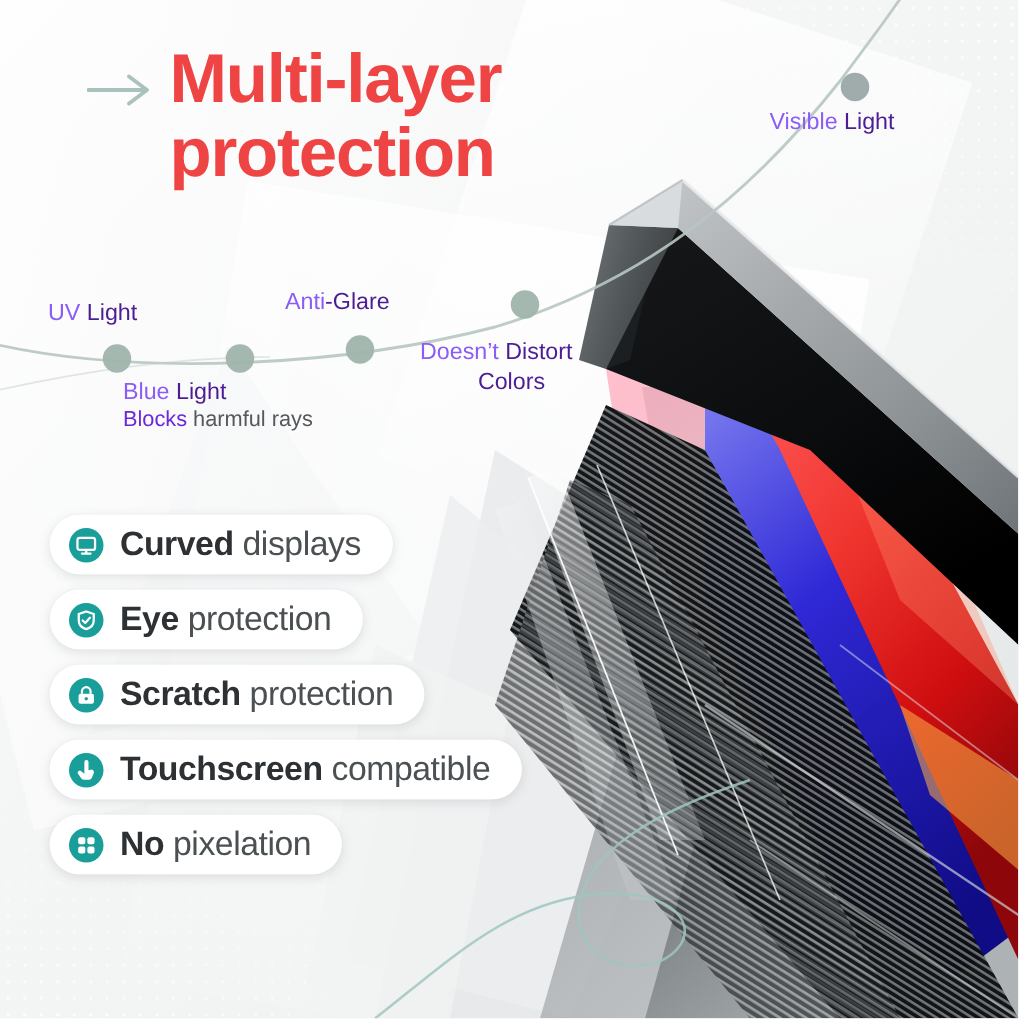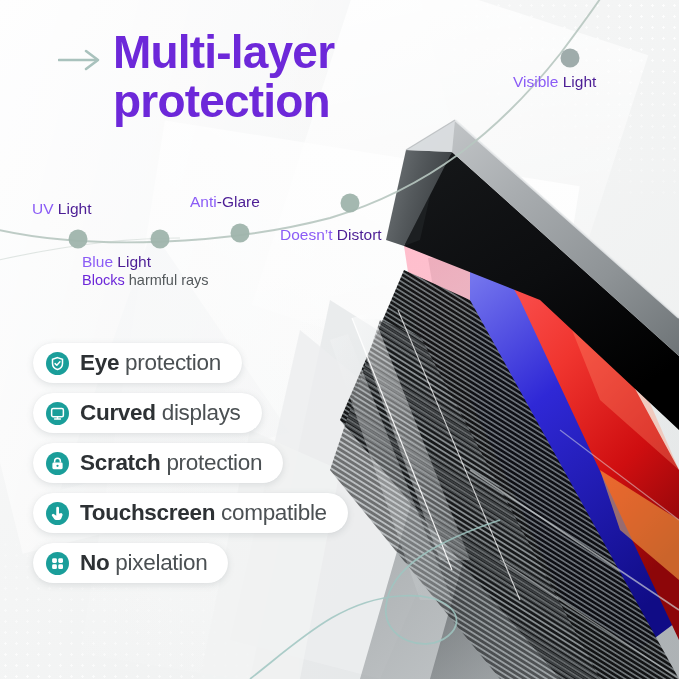--- a/index.html
+++ b/index.html
@@ -92,21 +92,21 @@
   
   .heading {
     position: absolute;
     left: 113px;
     top: 28px;
     width: 330px;
     font-size: 46px;
     line-height: 1.07;
     font-weight: bold;
     letter-spacing: -0.8px;
-    color: #6d28d9;
+    color: #ef4444;
   }
   .arrow-mark {
     position: absolute;
     left: 58px;
     top: 48px;
     width: 46px;
     height: 24px;
   }
 
   
@@ -335,50 +335,53 @@
     </div>
     <div class="sub-line">
       <b>Blocks</b><span> harmful rays</span>
     </div>
   </div>
 
   <div class="callout" id="callout-doesnt">
     <div>
       <b>Doesn’t</b><span class="lt"> Distort</span>
     </div>
+    <div style="text-align:center; padding-right:28px;">
+      <span class="lt">Colors</span>
+    </div>
   </div>
 
   <div class="callout" id="callout-visible">
     <b>Visible</b><span class="lt"> Light</span>
   </div>
 
   <div class="pill-list">
-
-    <div class="pill">
-      <span class="pill-ic">
-        <svg width="15" height="15" viewBox="0 0 24 24">
-          <path d="M12 2.6 L20 5.4 V12 c0 5.2-3.5 8.2-8 9.5 -4.5-1.3-8-4.3-8-9.5 V5.4 Z" fill="none" stroke="#ffffff" stroke-width="2.4"></path>
-          <path d="M8.2 12.2 l2.7 2.7 5-5.6" fill="none" stroke="#ffffff" stroke-width="2.4" stroke-linecap="round" stroke-linejoin="round"></path>
-        </svg>
-      </span>
-      <span class="pill-tx">
-        <b>Eye</b><span> protection</span>
-      </span>
-    </div>
 
     <div class="pill">
       <span class="pill-ic">
         <svg width="15" height="15" viewBox="0 0 24 24">
           <rect x="2.6" y="4" width="18.8" height="13" rx="2.4" fill="none" stroke="#ffffff" stroke-width="2.4"></rect>
           <line x1="12" y1="17" x2="12" y2="20.6" stroke="#ffffff" stroke-width="2.4"></line>
           <line x1="7.4" y1="20.8" x2="16.6" y2="20.8" stroke="#ffffff" stroke-width="2.4" stroke-linecap="round"></line>
         </svg>
       </span>
       <span class="pill-tx">
         <b>Curved</b><span> displays</span>
+      </span>
+    </div>
+
+    <div class="pill">
+      <span class="pill-ic">
+        <svg width="15" height="15" viewBox="0 0 24 24">
+          <path d="M12 2.6 L20 5.4 V12 c0 5.2-3.5 8.2-8 9.5 -4.5-1.3-8-4.3-8-9.5 V5.4 Z" fill="none" stroke="#ffffff" stroke-width="2.4"></path>
+          <path d="M8.2 12.2 l2.7 2.7 5-5.6" fill="none" stroke="#ffffff" stroke-width="2.4" stroke-linecap="round" stroke-linejoin="round"></path>
+        </svg>
+      </span>
+      <span class="pill-tx">
+        <b>Eye</b><span> protection</span>
       </span>
     </div>
 
 
     <div class="pill">
       <span class="pill-ic">
         <svg width="15" height="15" viewBox="0 0 24 24">
           <rect x="3.8" y="10.4" width="16.4" height="10.6" rx="2.2" fill="#ffffff"></rect>
           <path d="M7.4 10.4 V8 a4.6 4.6 0 0 1 9.2 0 v2.4" fill="none" stroke="#ffffff" stroke-width="2.4"></path>
           <circle cx="12" cy="15.7" r="1.8" fill="#1a9e9a"></circle>

